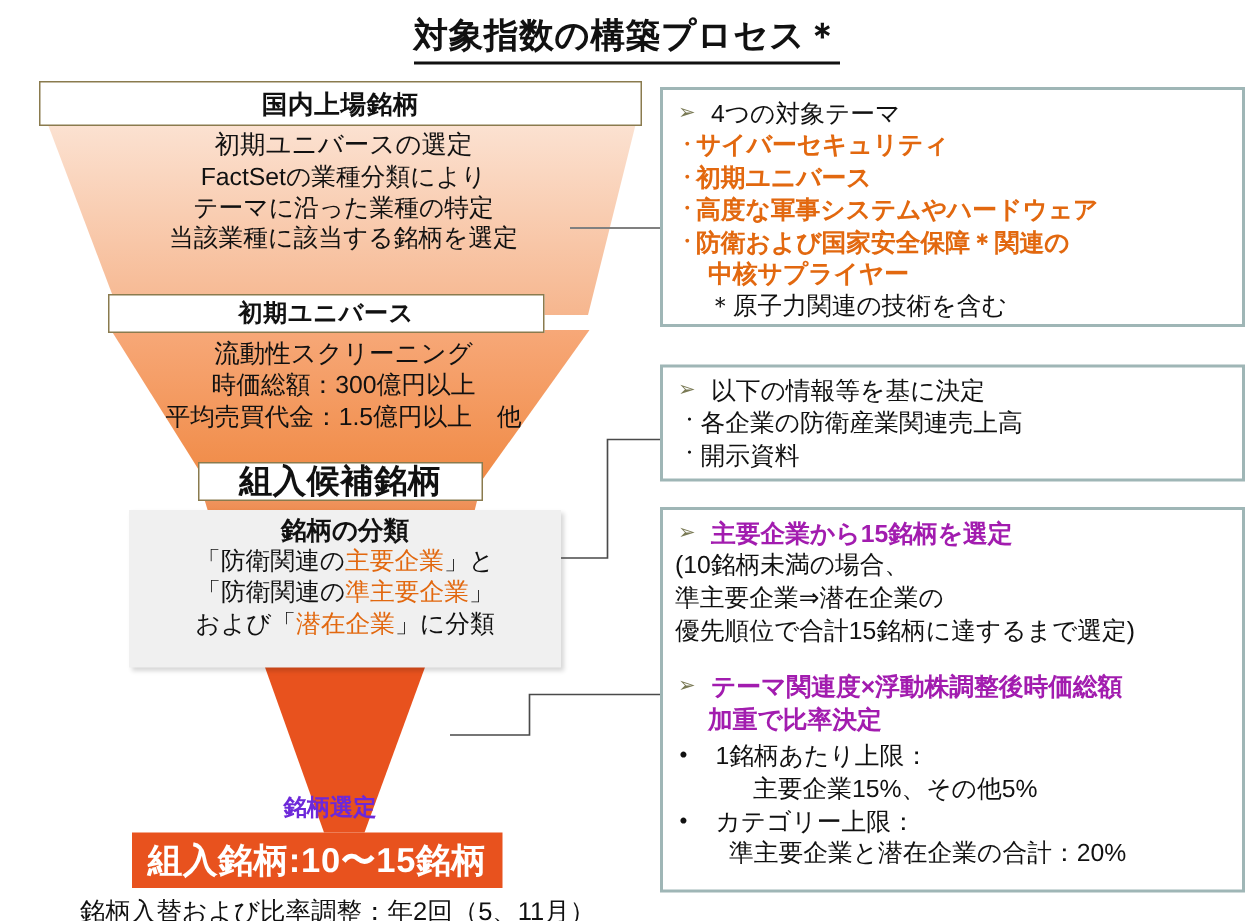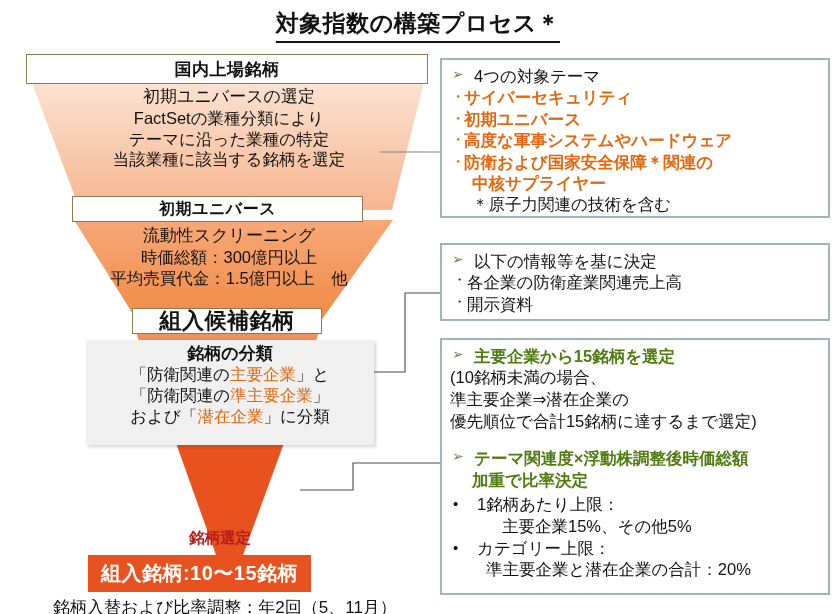--- a/index.html
+++ b/index.html
@@ -102,33 +102,33 @@
   .em { color: #E2680F; font-weight: normal; }
 
   #label-select {
     position: absolute;
     left: 140px;
     top: 478px;
     width: 160px;
     text-align: center;
     font-size: 15.5px;
     font-weight: bold;
-    color: #b91c1c;
+    color: #6d28d9;
   }
 
   #box-final {
     position: absolute;
     left: 88px;
     top: 505px;
-    width: 223px;
+    width: 247px;
     height: 37px;
     background: #E8521E;
     color: #ffffff;
     font-weight: bold;
-    font-size: 20px;
+    font-size: 23px;
     display: flex;
     align-items: center;
     justify-content: center;
     letter-spacing: 0.5px;
   }
 
   #footnote-rebalance {
     position: absolute;
     left: 10px;
     top: 546px;
@@ -158,21 +158,21 @@
     font-size: 14px;
     color: #7a7a55;
     line-height: 1.35;
     text-align: left;
     padding-left: 2px;
   }
   .co-head {
     font-size: 16.5px;
     line-height: 1.35;
   }
-  .co-head.bold-orange { font-weight: bold; color: #4d7c0f; font-size: 16.5px; }
+  .co-head.bold-orange { font-weight: bold; color: #a21caf; font-size: 16.5px; }
 
   .dot-row { display: flex; align-items: flex-start; }
   .dot-bullet {
     flex: 0 0 auto;
     width: 14px;
     color: #E2680F;
     font-size: 16px;
     line-height: 1.3;
     text-align: left;
   }

